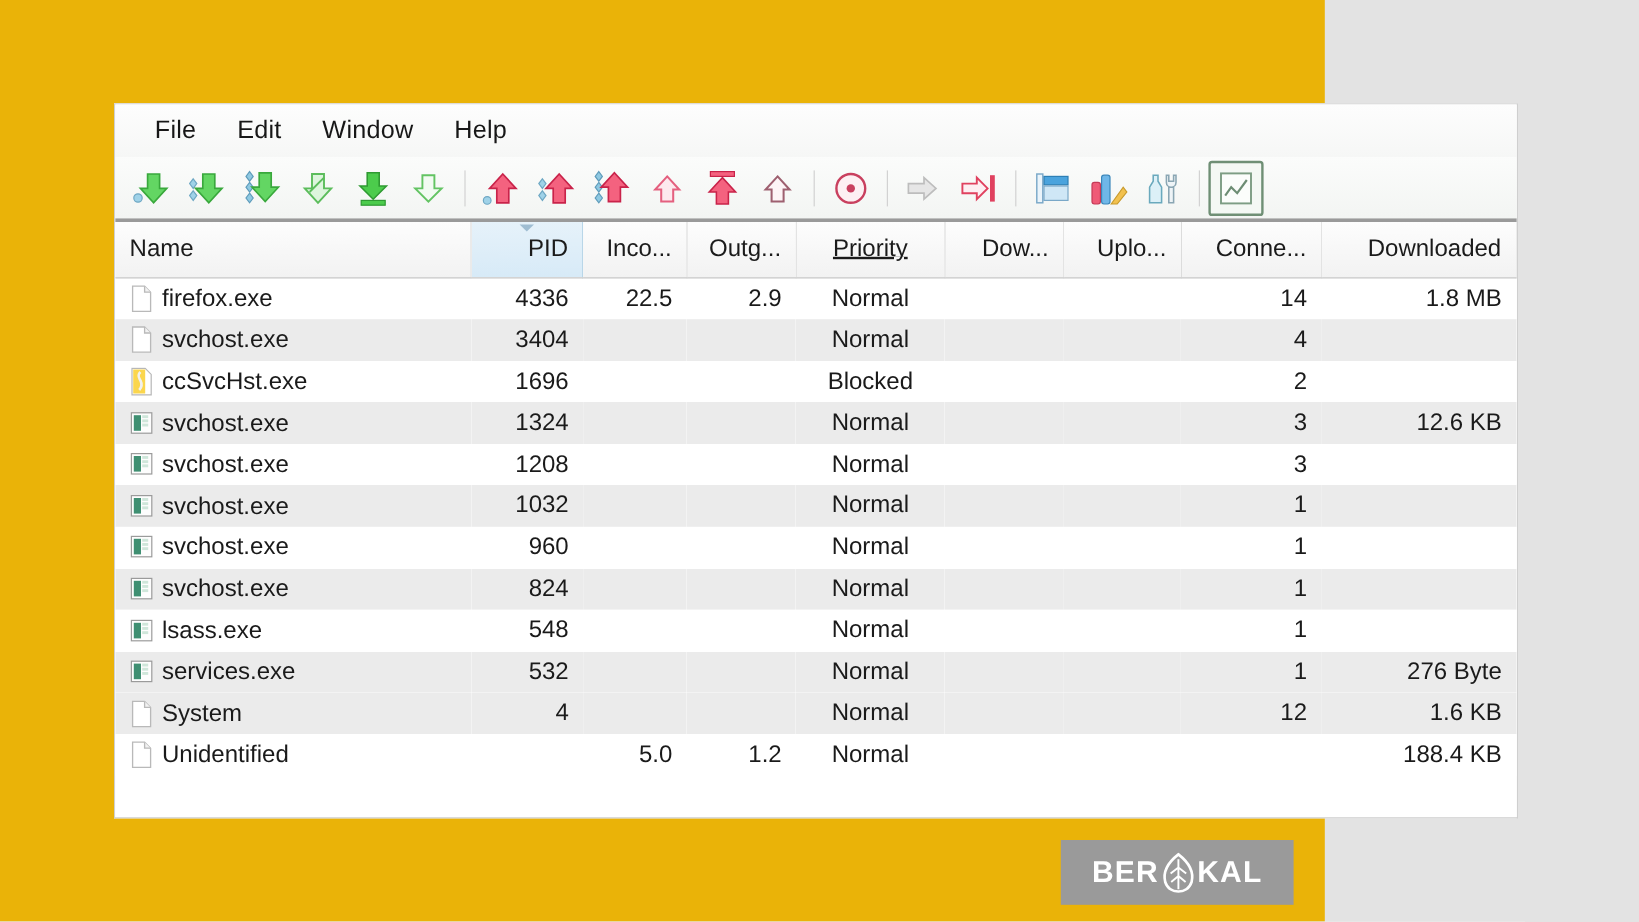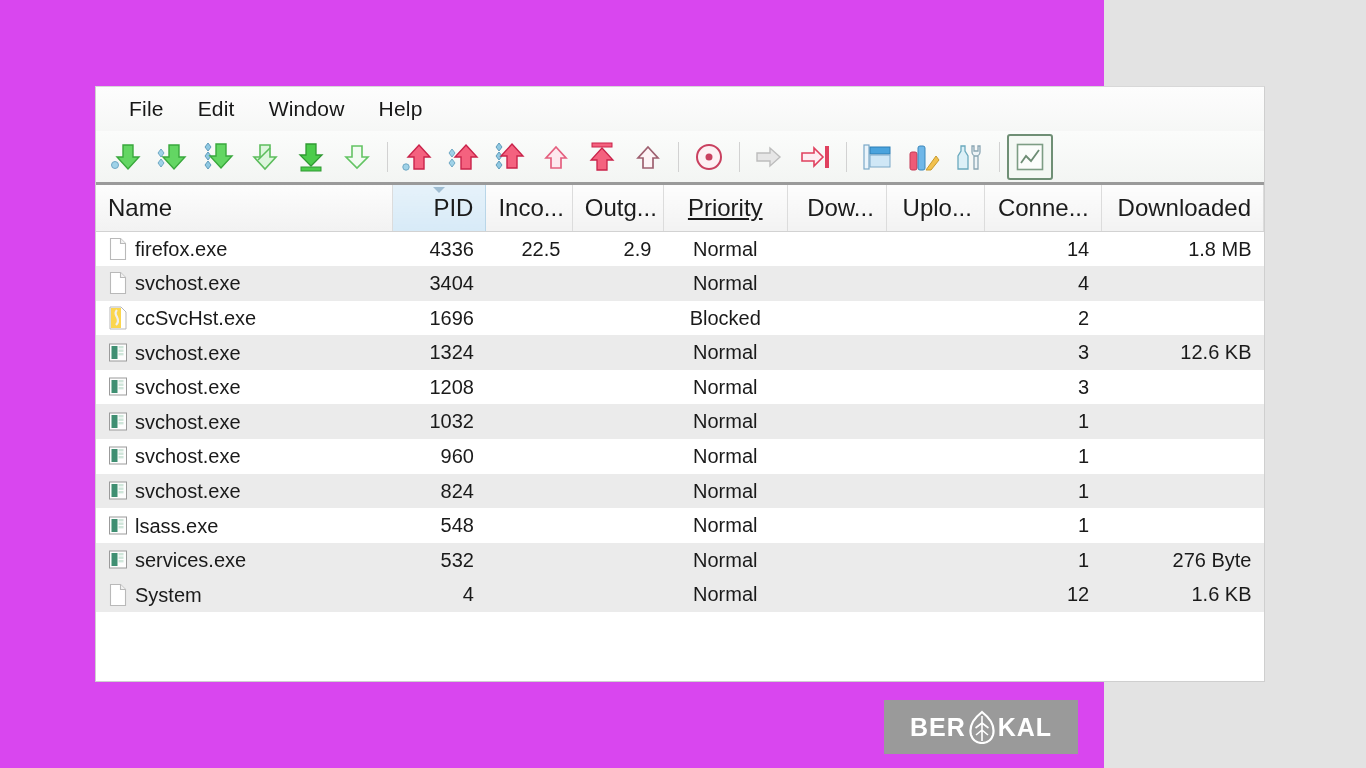--- a/index.html
+++ b/index.html
@@ -7,21 +7,21 @@
     margin: 0; padding: 0;
     width: 1366px; height: 768px;
     overflow: hidden;
     background: #e3e3e3;
     font-family: "Liberation Sans", sans-serif;
   }
 
   #root {
     position: relative;
     width: 1104px; height: 768px;
-    background: #d946ef;
+    background: #eab308;
   }
 
   
   #window {
     position: absolute;
     left: 95px; top: 86px;
     width: 1170px; height: 596px;
     background: #ffffff;
     border: 1px solid #cfcfcf;
     border-top: 1px solid #d8d8d8;
@@ -90,21 +90,21 @@
     table-layout: fixed;
     font-size: 20px;
     color: #1a1a1a;
   }
   table.grid thead th {
     height: 46px;
     background: linear-gradient(#fdfdfd, #f2f2f2);
     border-right: 1px solid #dcdcdc;
     border-bottom: 1px solid #d2d2d2;
     font-weight: normal;
-    font-size: 24px;
+    font-size: 20px;
     color: #1b1b1b;
     padding: 0 12px;
     position: relative;
     white-space: nowrap;
     overflow: hidden;
   }
   table.grid thead th.sorted {
     background: linear-gradient(#e6f2fa, #d7eaf7);
     border-right: 1px solid #b9d6e8;
   }
@@ -564,20 +564,39 @@
               </td>
               <td class="al-right">4</td>
               <td class="al-right"></td>
               <td class="al-right"></td>
               <td class="al-center">Normal</td>
               <td class="al-right"></td>
               <td class="al-right"></td>
               <td class="al-right">12</td>
               <td class="al-right">1.6 KB</td>
             </tr>
+            <tr class="odd">
+              <td class="name-cell al-left">
+                <div class="name-inner">
+                  <svg class="ficon" viewBox="0 0 20 24">
+                    <path d="M2.5 1.5 h10 l5 5 v16 h-15 z" fill="#ffffff" stroke="#b9b9b9" stroke-width="1.1"></path>
+                    <path d="M12.5 1.5 v5 h5" fill="#f2f2f2" stroke="#b9b9b9" stroke-width="1.1"></path>
+                  </svg>
+                  <span class="name-text">Unidentified</span>
+                </div>
+              </td>
+              <td class="al-right"></td>
+              <td class="al-right">5.0</td>
+              <td class="al-right">1.2</td>
+              <td class="al-center">Normal</td>
+              <td class="al-right"></td>
+              <td class="al-right"></td>
+              <td class="al-right"></td>
+              <td class="al-right">188.4 KB</td>
+            </tr>
           </tbody>
       </table>
     </div>
 
   </div>
 
   <div id="watermark">
     <span class="wm-text">BER</span>
     <svg class="wm-leaf" width="30" height="34" viewBox="0 0 30 34">
       <path d="M15 2 C6 9 2 17 4 25 C6 31 11 33 15 33 C19 33 24 31 26 25 C28 17 24 9 15 2 Z" fill="none" stroke="#ffffff" stroke-width="2.2"></path>

